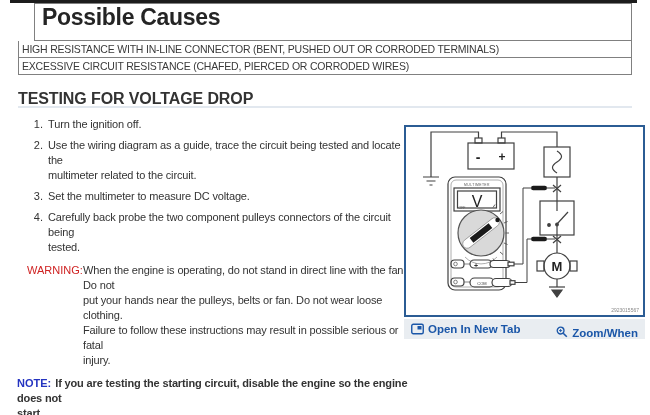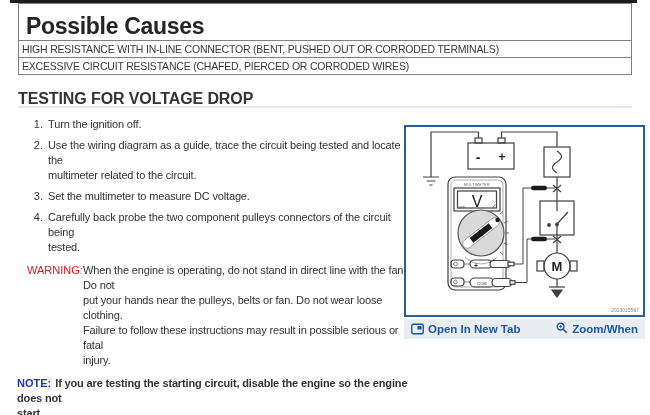--- a/index.html
+++ b/index.html
@@ -2,21 +2,21 @@
 <html><head>
 <meta charset="utf-8">
 <style>
   * { margin:0; padding:0; box-sizing:border-box; }
   html,body { width:650px; height:415px; background:#fff; font-family:"Liberation Sans", sans-serif; }
   #page { position:relative; width:650px; height:415px; overflow:hidden; background:#fff; color:#333; }
 
   .topbar { position:absolute; left:10px; top:0; width:627px; height:3px; background:#1c1c1c; }
 
   .causes-table { position:absolute; left:18px; top:3px; width:614px; }
-  .title-cell { border:1px solid #808080; height:38px; display:flex; align-items:flex-end; padding-left:7px; }
+  .title-cell { border:1px solid #808080; height:38px; display:flex; align-items:flex-start; padding-left:7px;margin-left:16px; }
   .title-cell h1 { font-size:23px; font-weight:bold; color:#242424; letter-spacing:-0.3px; }
   .cause-row { border:1px solid #808080; border-top:none; height:17px; display:flex; align-items:center;
                padding-left:3px; font-size:10.5px; color:#3a3a3a; letter-spacing:-0.2px; white-space:nowrap; overflow:hidden; }
 
   .section-heading { position:absolute; left:18px; top:90px; font-size:16px; font-weight:bold; color:#333; letter-spacing:-0.1px; }
   .section-divider { position:absolute; left:18px; top:106px; width:614px; height:2px; background:#e2e8ef; }
 
   .content { position:absolute; left:17px; top:117px; width:392px; }
   .step { display:flex; margin-bottom:6px; font-size:11px; line-height:15px; color:#333; }
   .step .num { width:26px; text-align:right; flex:0 0 26px; }
@@ -25,21 +25,21 @@
   .warning { display:flex; margin:8px 0 8px 10px; font-size:11px; line-height:15px; font-weight:normal; }
   .warning .wlabel { flex:0 0 56px; color:#cf2222; }
   .warning .wtext { white-space:pre-line; color:#333; letter-spacing:-0.15px; }
 
   .note { margin:0 0 5px 0; font-size:11px; line-height:15px; font-weight:bold; color:#333; }
   .note .nlabel { color:#2433c0; margin-right:4px; }
   .note .ntext { white-space:pre-line; letter-spacing:-0.15px; }
 
   .figure-panel { position:absolute; left:404px; top:125px; width:241px; }
   .figure-box { width:241px; height:192px; border:2px solid #2b5c94; background:#fff; position:relative; }
-  .figure-footer { margin-top:2px; height:20px; background:#e9edf1; display:flex; align-items:center;
+  .figure-footer { margin-top:2px; height:20px; background:#e9edf1; display:flex; 
                    justify-content:space-between; padding:8px 7px; }
   .fig-link { display:flex; align-items:center; gap:4px; font-size:11.5px; font-weight:600; color:#1a56a8; cursor:pointer; }
   .fig-link svg { display:block; }
 
   svg text { font-family:"Liberation Sans", sans-serif; }
 </style>
 </head>
 <body>
 
 <div id="page">

